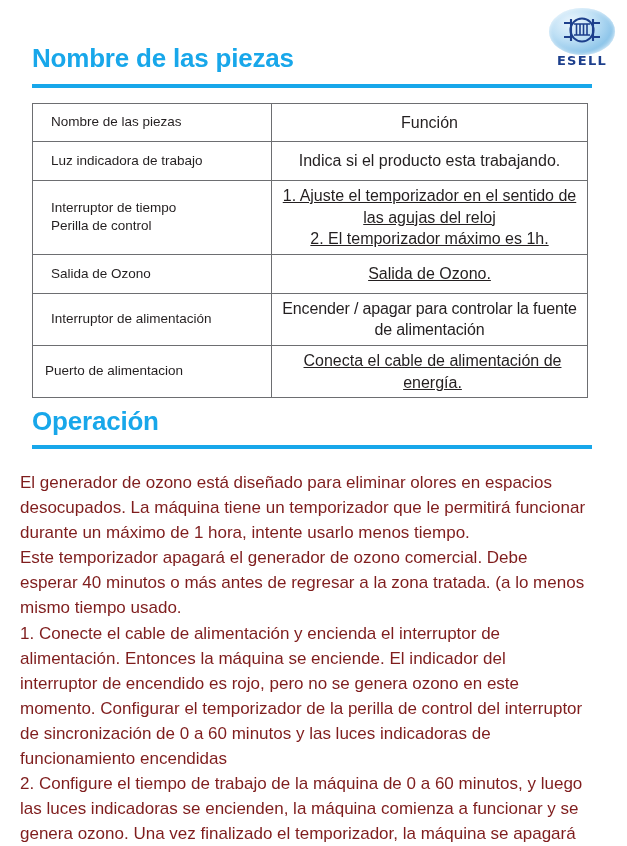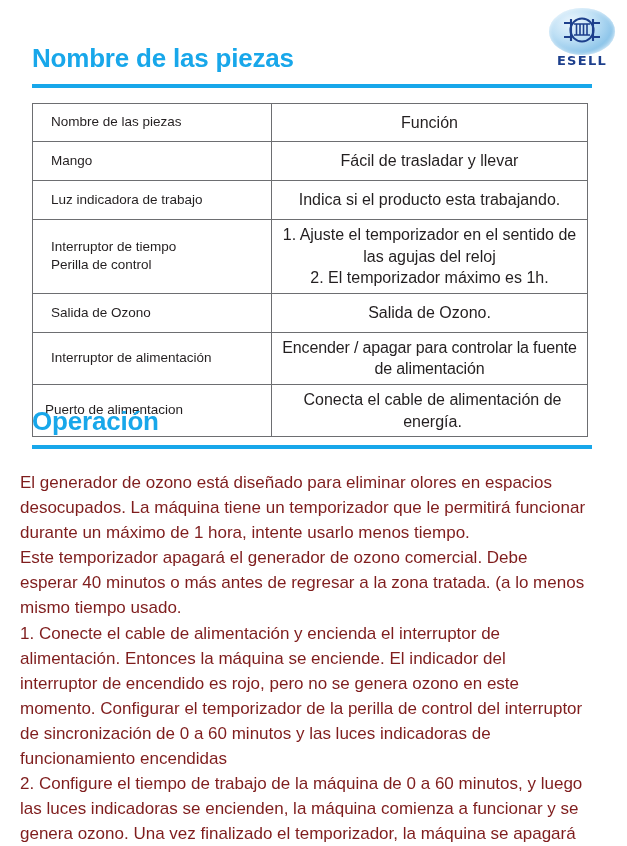--- a/index.html
+++ b/index.html
@@ -109,20 +109,21 @@
   .parts-table tr.r-2 td,
   .parts-table tr.r-3 td { height: 30px; }
   .parts-table tr.r-4 td { height: 55px; }
   .parts-table tr.r-5 td { height: 30px; margin-top: 32px; }
   .parts-table tr.r-6 td { height: 28px; }
   .parts-table tr.r-7 td { height: 31px; padding-left: 12px; }
 
   .func-left {
     text-align: left;
     padding-left: 18px;
+    text-decoration: underline;
   }
   .func-small {
     font-size: 11px;
     letter-spacing: -0.15px;
     text-align: center;
   }
   .multiline { white-space: pre-line; }
 
   
   .body-text {
@@ -160,24 +161,20 @@
 
 <div class="section-title" id="title-piezas">Nombre de las piezas</div>
 <div class="rule" id="rule-piezas"></div>
 
 <table class="parts-table">
   <tbody>
     <tr class="r-head">
       <td class="col-name">Nombre de las piezas</td>
       <td class="col-func">Función</td>
     </tr>
-    <tr class="r-1">
-      <td class="col-name">Mango</td>
-      <td class="col-func">Fácil de trasladar y llevar</td>
-    </tr>
     <tr class="r-2">
       <td class="col-name">Luz indicadora de trabajo</td>
       <td class="col-func">Indica si el  producto esta trabajando.</td>
     </tr>
     <tr class="r-4">
       <td class="col-name multiline">Interruptor de tiempo
 Perilla de control</td>
       <td class="col-func func-left multiline">1. Ajuste el temporizador en el sentido de
 las agujas del reloj
 2. El temporizador máximo es 1h.</td>

